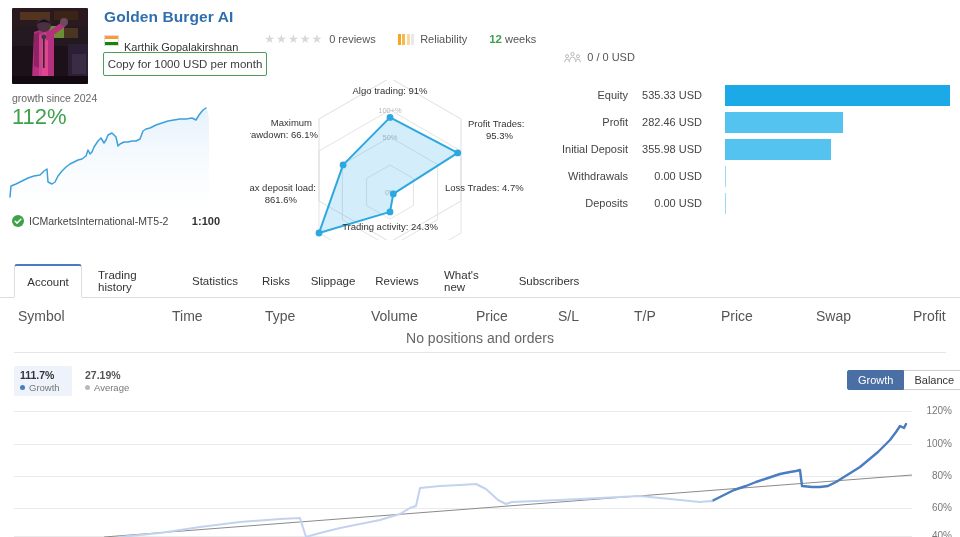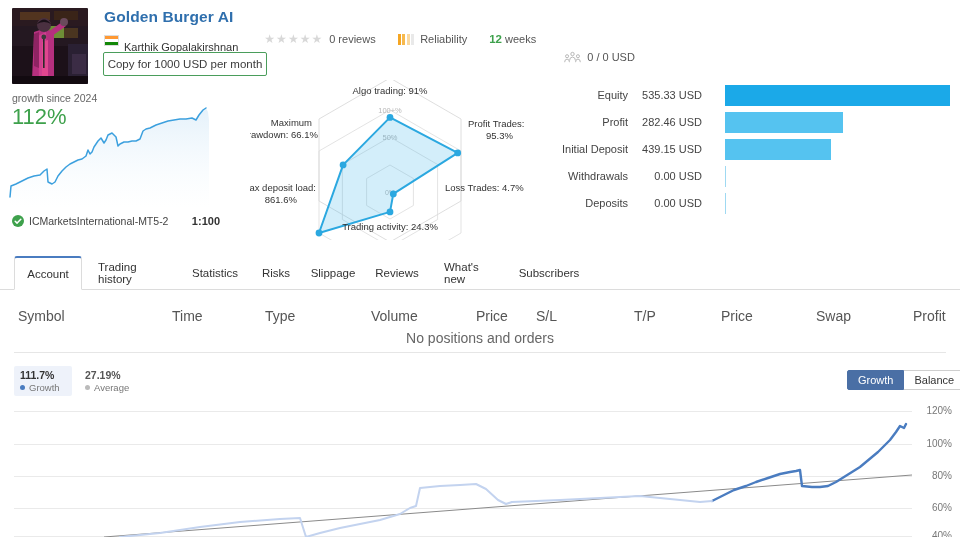--- a/index.html
+++ b/index.html
@@ -104,21 +104,21 @@
     text-align: right; font-size: 11px; color: #444;
   }
   .stat-bar {
     position: absolute; left: 165px; top: 0px; height: 21px;
     background: #55c3f0;
   }
   .stat-bar.primary { background: #1ba9e8; }
 
   
   .tabs-bar {
-    position: absolute; left: 0; top: 256px; width: 960px; height: 34px;
+    position: absolute; left: 0; top: 264px; width: 960px; height: 34px;
     border-bottom: 1px solid #dcdcdc;
   }
   .tab {
     position: absolute; top: 0; height: 34px;
     display: flex; align-items: center; justify-content: center;
     font-size: 11.5px; color: #333;
     cursor: pointer; background: transparent;
     padding: 0 14px;
   }
   .tab.active {
@@ -342,21 +342,21 @@
     </div>
 
     <div class="stat-row" style="top:27px">
       <span class="stat-label">Profit</span>
       <span class="stat-value">282.46 USD</span>
       <span class="stat-bar" style="width:118px"></span>
     </div>
 
     <div class="stat-row" style="top:54px">
       <span class="stat-label">Initial Deposit</span>
-      <span class="stat-value">439.15 USD</span>
+      <span class="stat-value">355.98 USD</span>
       <span class="stat-bar" style="width:106px"></span>
     </div>
 
     <div class="stat-row" style="top:81px">
       <span class="stat-label">Withdrawals</span>
       <span class="stat-value">0.00 USD</span>
       <span class="stat-bar" style="width:1px;background:#9fd9f2"></span>
     </div>
 
     <div class="stat-row" style="top:108px">
@@ -376,21 +376,21 @@
     <div class="tab" style="left:430px;width:76px">What's new</div>
     <div class="tab" style="left:508px;width:82px">Subscribers</div>
   </div>
 
   <div class="table-head">
     <span class="th" style="left:18px">Symbol</span>
     <span class="th" style="left:172px">Time</span>
     <span class="th" style="left:265px">Type</span>
     <span class="th" style="left:371px">Volume</span>
     <span class="th" style="left:476px">Price</span>
-    <span class="th" style="left:536px">S/L</span>
+    <span class="th" style="left:558px">S/L</span>
     <span class="th" style="left:634px">T/P</span>
     <span class="th" style="left:721px">Price</span>
     <span class="th" style="left:816px">Swap</span>
     <span class="th" style="left:913px">Profit</span>
   </div>
   <div class="no-positions">No positions and orders</div>
   <div class="table-rule"></div>
 
   <div class="legend-growth">
     <div class="legend-value">111.7%</div>

